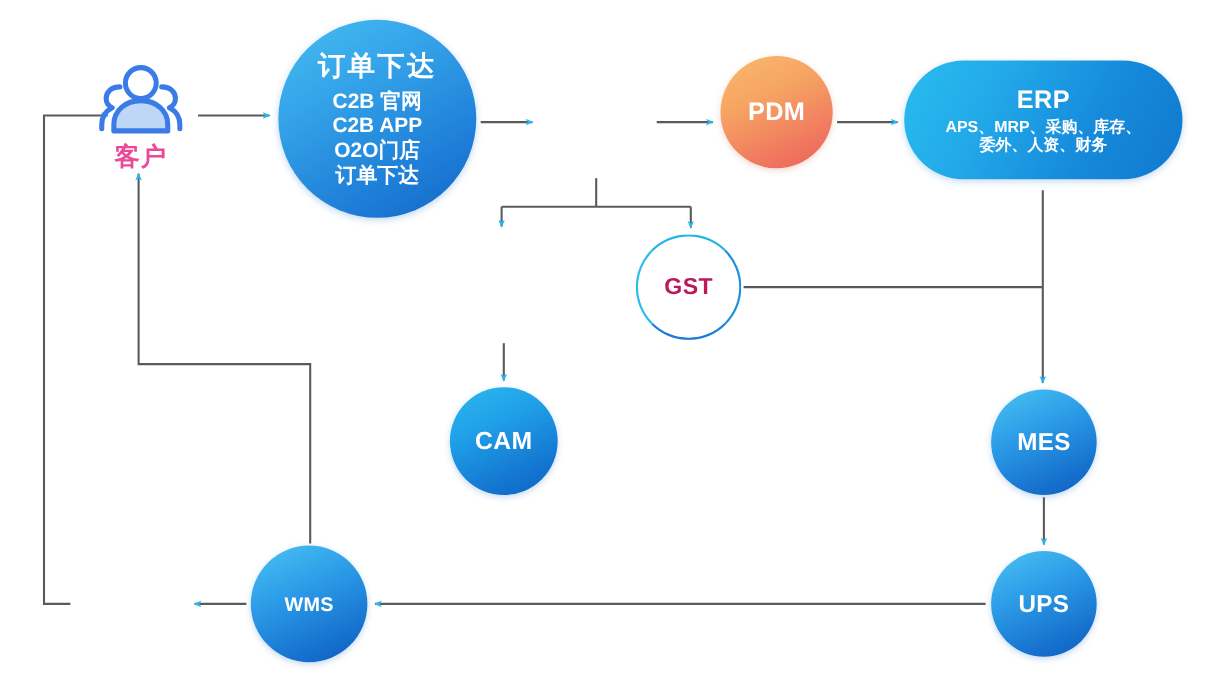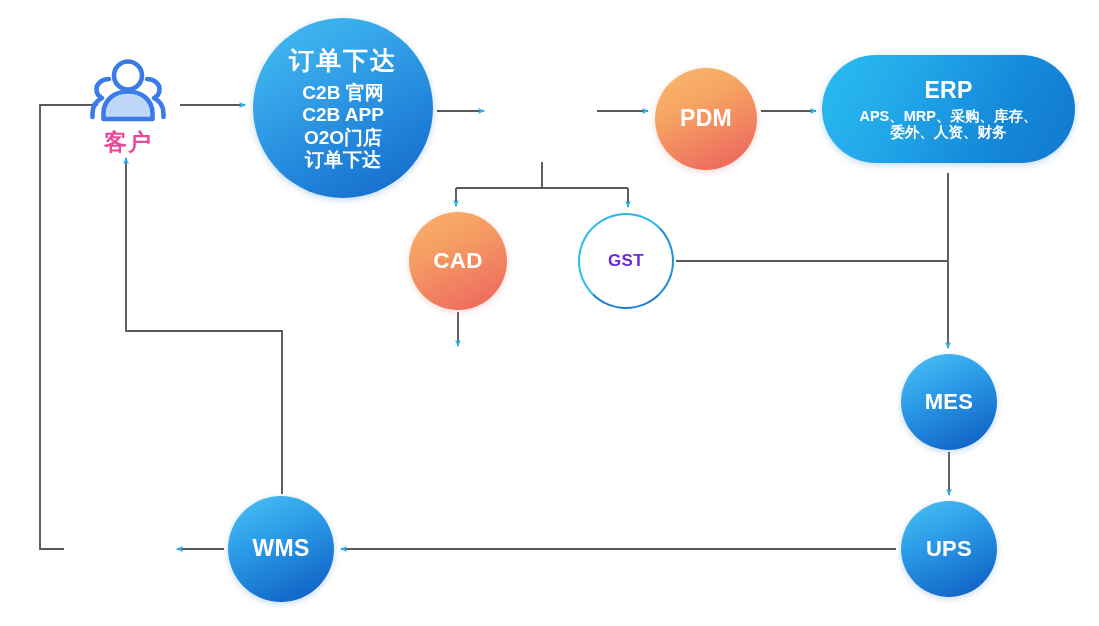--- a/index.html
+++ b/index.html
@@ -54,21 +54,21 @@
   #n-order .sub{font-size:19px;margin-top:1px;}
 
   #n-oms{
     left:491px; top:60px; width:102px; height:102px;
     background:linear-gradient(150deg,#47C0F2 0%,#2E9BE8 34%,#1570CE 75%,#0F5EBE 100%);
     box-shadow:0 2px 6px rgba(30,110,190,.28);
   }
   #n-oms .code{font-size:23px;}
 
   #n-pdm{
-    left:655px; top:68px; width:102px; height:102px;
+    left:655px; top:51px; width:102px; height:102px;
     background:linear-gradient(155deg,#F9B96C 0%,#F6A563 35%,#F0785F 76%,#EC5F59 100%);
     box-shadow:0 2px 6px rgba(200,110,80,.26);
   }
   #n-pdm .code{font-size:23px;}
 
   #n-erp{
     left:822px; top:55px; width:253px; height:108px;
     border-radius:54px;
     background:linear-gradient(118deg,#29BDEE 0%,#22A8E9 32%,#1589DA 68%,#1178CE 100%);
     box-shadow:0 2px 7px rgba(25,115,195,.26);
@@ -83,21 +83,21 @@
   }
   #n-cad .code{font-size:22.5px;}
 
   #n-gst{
     left:578px; top:213px; width:96px; height:96px;
     background:#ffffff;
     border:2.4px solid;
     border-color:#25B4E8 #1E8FDC #1B7ED4 #29BDEE;
     color:#1558C0;
   }
-  #n-gst .code{font-size:17px;color:#6d28d9;}
+  #n-gst .code{font-size:21px;color:#be185d;}
 
   #n-cam{
     left:409px; top:352px; width:98px; height:98px;
     background:linear-gradient(155deg,#2DB8EE 0%,#20A1E9 34%,#1376D0 76%,#0F63C2 100%);
     box-shadow:0 2px 6px rgba(25,110,190,.26);
   }
   #n-cam .code{font-size:22.5px;}
 
   #n-mes{
     left:901px; top:354px; width:96px; height:96px;
@@ -111,21 +111,21 @@
     background:linear-gradient(155deg,#4BC3F3 0%,#2E9FE9 36%,#1671CE 78%,#0F5CBE 100%);
     box-shadow:0 2px 6px rgba(25,110,190,.26);
   }
   #n-ups .code{font-size:22px;}
 
   #n-wms{
     left:228px; top:496px; width:106px; height:106px;
     background:linear-gradient(155deg,#4BC3F3 0%,#2E9FE9 36%,#1671CE 78%,#0F5CBE 100%);
     box-shadow:0 2px 6px rgba(25,110,190,.26);
   }
-  #n-wms .code{font-size:23px;}
+  #n-wms .code{font-size:18px;}
 
   #n-drp{
     left:64px; top:496px; width:106px; height:106px;
     background:linear-gradient(155deg,#4BC3F3 0%,#2E9FE9 36%,#1671CE 78%,#0F5CBE 100%);
     box-shadow:0 2px 6px rgba(25,110,190,.26);
   }
   #n-drp .code{font-size:23px;}
 
   
   #n-customer{
@@ -218,28 +218,28 @@
   <div class="node circle" id="n-pdm">
     <div class="code">PDM</div>
   </div>
 
   <div class="node" id="n-erp">
     <div class="code">ERP</div>
     <div class="sub">APS、MRP、采购、库存、</div>
     <div class="sub">委外、人资、财务</div>
   </div>
 
-  <div class="node circle" id="n-cad">
-    <div class="code">CAD</div>
-  </div>
 
   <div class="node circle" id="n-gst">
     <div class="code">GST</div>
   </div>
 
+  <div class="node circle" id="n-cam">
+    <div class="code">CAM</div>
+  </div>
 
   <div class="node circle" id="n-ups">
     <div class="code">UPS</div>
   </div>
 
   <div class="node circle" id="n-mes">
     <div class="code">MES</div>
   </div>
 
   <div class="node circle" id="n-wms">

